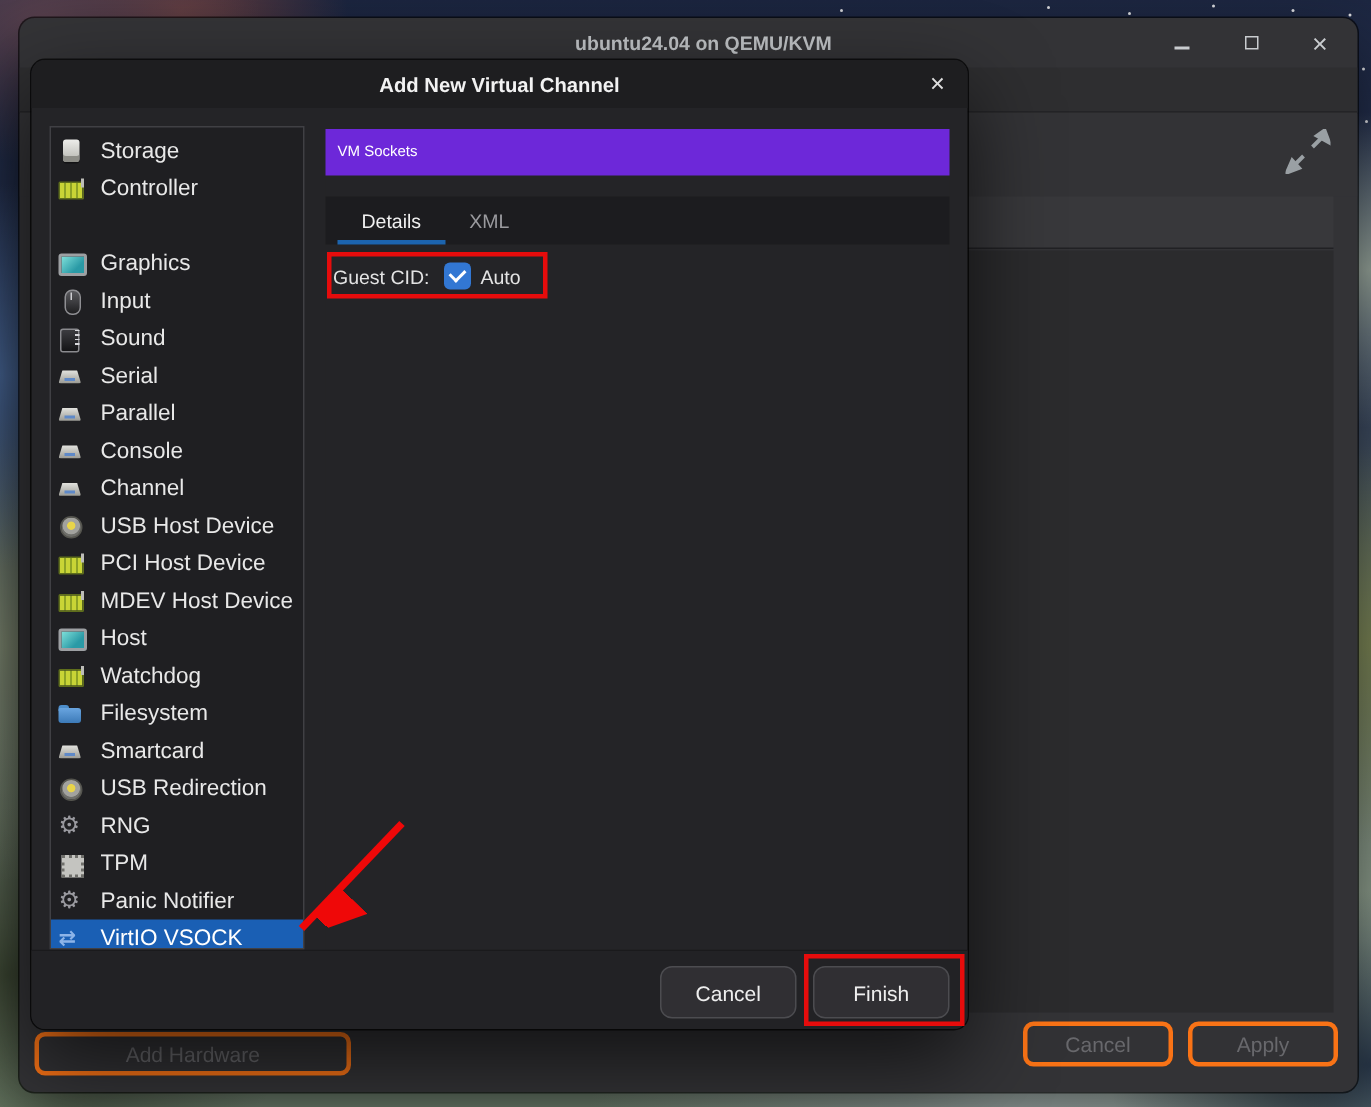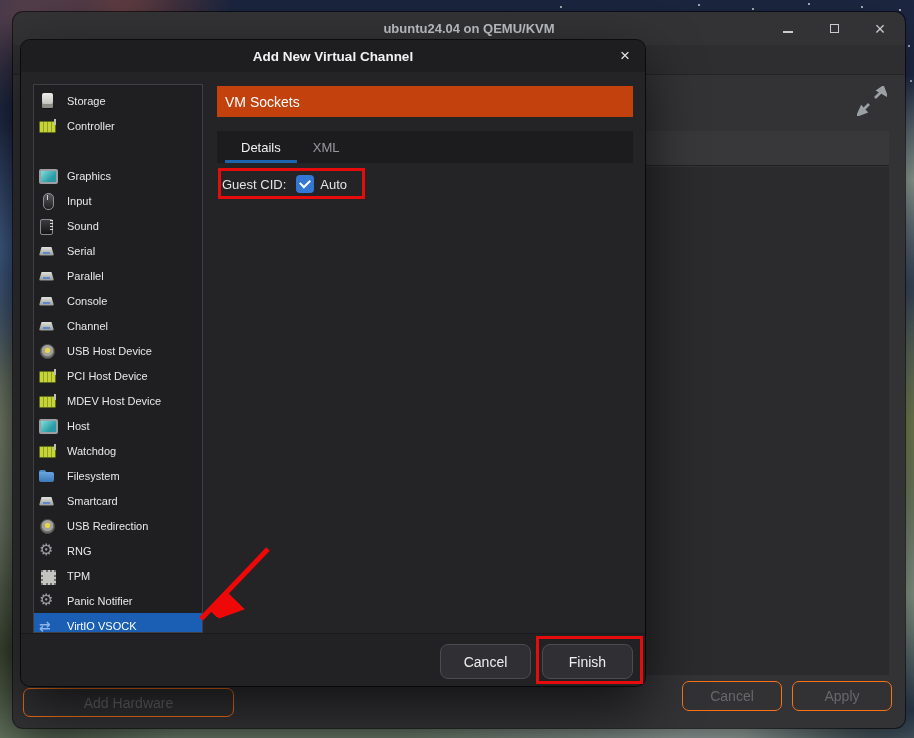--- a/index.html
+++ b/index.html
@@ -36,21 +36,21 @@
   .wbtn { width:22px; height:22px; display:flex; align-items:center; justify-content:center; color:#c9cccf; }
   .glyph-min { width:10px; height:2px; background:#c9cccf; margin-top:6px; }
   .glyph-max { width:9px; height:9px; border:1.5px solid #c9cccf; }
   .glyph-close::before { content:"\00D7"; font-size:18px; line-height:18px; }
   .mw-menustrip { position:absolute; left:0; right:0; top:33px; height:30px; background:#2e2e30; border-bottom:1px solid #242427; }
   .mw-toolbar { position:absolute; left:0; right:0; top:64px; height:55px; background:#333336; }
   .mw-expand { position:absolute; right:18px; top:74px; width:30px; height:30px; }
   .mw-band { position:absolute; left:8px; right:16px; top:119px; height:35px; background:#38383b; border-bottom:1px solid #212124; }
   .mw-content { position:absolute; left:8px; right:16px; top:155px; bottom:53px; background:#2b2b2d; }
   .fbtn {
-    position:absolute; border:1px solid #f97316; border-radius:7px; background:#323235;
+    position:absolute; border:3px solid #f97316; border-radius:7px; background:#323235;
     font-size:14px; display:flex; align-items:center; justify-content:center;
   }
   .fbtn.dim { color:#68686c; }
   .fbtn.mid { color:#a2a5a8;margin-top:48px; }
   #btn-addhw  { left:10px;  top:676px; width:211px; height:29px; }
   #btn-remove { left:555px; top:669px; width:99px;  height:30px; }
   #btn-mcancel{ left:669px; top:669px; width:100px; height:30px; }
   #btn-apply  { left:779px; top:669px; width:100px; height:30px; }
 
   
@@ -64,21 +64,21 @@
   .dlg-title { position:absolute; left:0; right:0; text-align:center; font-size:13.5px; font-weight:700; color:#f2f2f2; }
   .dlg-close { position:absolute; right:8px; top:4px; width:24px; height:24px; display:flex; align-items:center; justify-content:center; color:#e0e0e0; }
   .dlg-close::before { content:"\00D7"; font-size:17px; }
 
   
   #side-list {
     position:absolute; left:12px; top:44px; width:170px; height:549px;
     background:#1f1f22; border:1px solid #404044; overflow:hidden;
     padding-top:3px;
   }
-  .srow { height:25px; display:flex; align-items:center; padding-left:5px; font-size:11px; color:#e8e8e8;text-align:right; }
+  .srow { height:25px; display:flex; align-items:center; padding-left:5px; font-size:15px; color:#e8e8e8;text-align:right; }
   .srow.sel { background:#1a5fb4; color:#ffffff; }
   .srow.spacer { pointer-events:none; }
   .ic { width:16px; height:16px; flex:none; margin-right:12px; position:relative; }
 
   
   .i-storage::before { content:""; position:absolute; left:3px; top:0; width:11px; height:15px;
     background:linear-gradient(#ededea,#b5b5af); border-radius:2px; box-shadow:inset 0 -4px 0 #8d8d87, 0 1px 0 rgba(0,0,0,.4); }
   .i-card::before { content:""; position:absolute; left:0; top:3px; width:15px; height:10px; border-radius:1px;
     background:repeating-linear-gradient(90deg,#c8d436 0 3px,#8da226 3px 4px); border:1px solid #5f6e1c; }
   .i-card::after { content:""; position:absolute; right:-1px; top:1px; width:2px; height:6px; background:#bdbdb8; }
@@ -103,21 +103,21 @@
   .i-chip::before { content:""; position:absolute; left:2px; top:2px; width:11px; height:11px;
     background:#c4c4c0; border:2px dotted #6e6e6a; }
   .i-gear::before { content:"\2699"; font-family:"DejaVu Sans",sans-serif; position:absolute; left:0; top:-1px;
     font-size:16px; line-height:16px; color:#9a9aa0; }
   .i-arrows::before { content:"\21C4"; font-family:"DejaVu Sans",sans-serif; position:absolute; left:0; top:0;
     font-size:14px; line-height:16px; font-weight:700; color:#8db4e8; }
   .i-none::before { content:""; }
 
   
   #panel { position:absolute; left:196px; top:46px; width:416px; height:547px; background:#242427; }
-  .panel-header { height:31px; background:#c2410c; color:#ffffff; font-size:14px; display:flex; align-items:center; padding-left:8px; }
+  .panel-header { height:31px; background:#6d28d9; color:#ffffff; font-size:10px; display:flex; align-items:center; padding-left:8px; }
   .tabbar { margin-top:14px; height:32px; background:#1c1c1f; display:flex; align-items:stretch; padding-left:8px; position:relative; }
   .tab { position:relative; padding:0 16px; display:flex; align-items:center; font-size:13px; color:#9a9a9e; }
   .tab.active { color:#f0f0f0; }
   .tab.active::after { content:""; position:absolute; left:0; right:0; bottom:0; height:3px; background:#1c64ae; }
   .tab-content { padding:8px 0 0 5px; }
   .cid-row { display:flex; align-items:center; height:26px; }
   .cid-label { font-size:13px; color:#e4e4e4; margin-right:10px; }
   .checkbox { width:18px; height:18px; border-radius:4px; background:#3277d3; position:relative; margin-right:6px; }
   .checkbox::after { content:""; position:absolute; left:4px; top:4px; width:8px; height:5px;
     border-left:2.5px solid #ffffff; border-bottom:2.5px solid #ffffff; transform:rotate(-45deg); }

